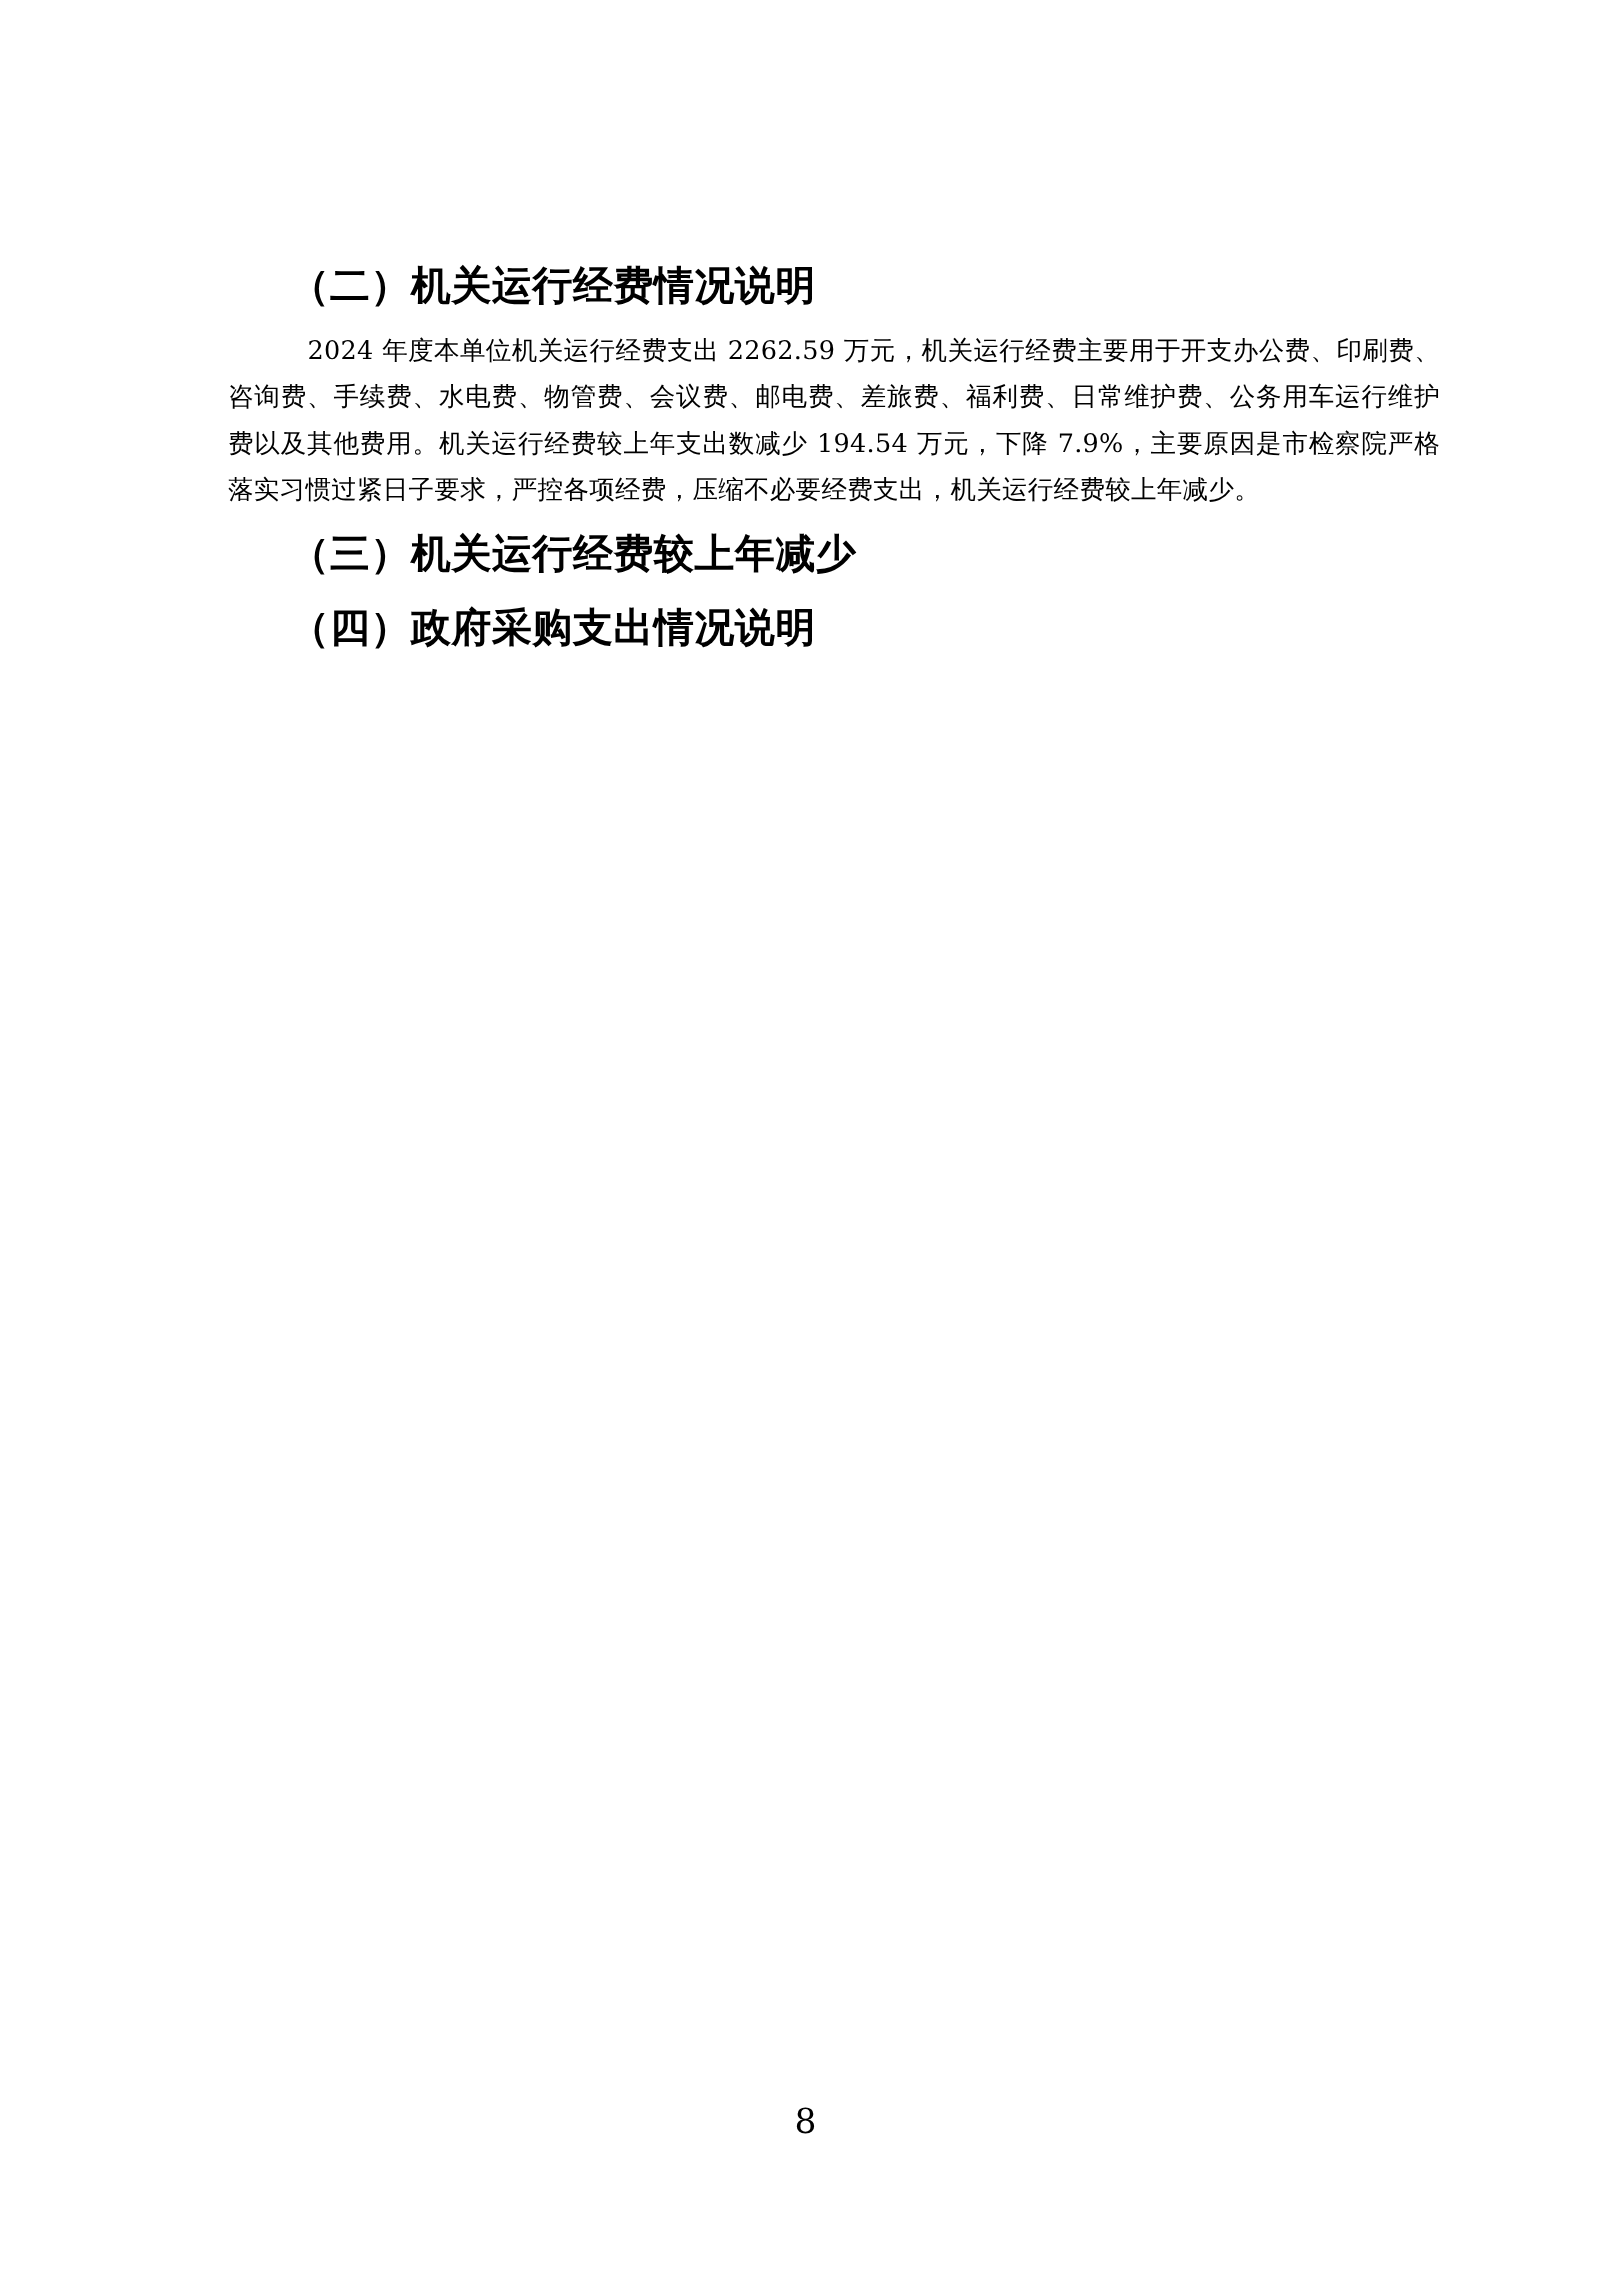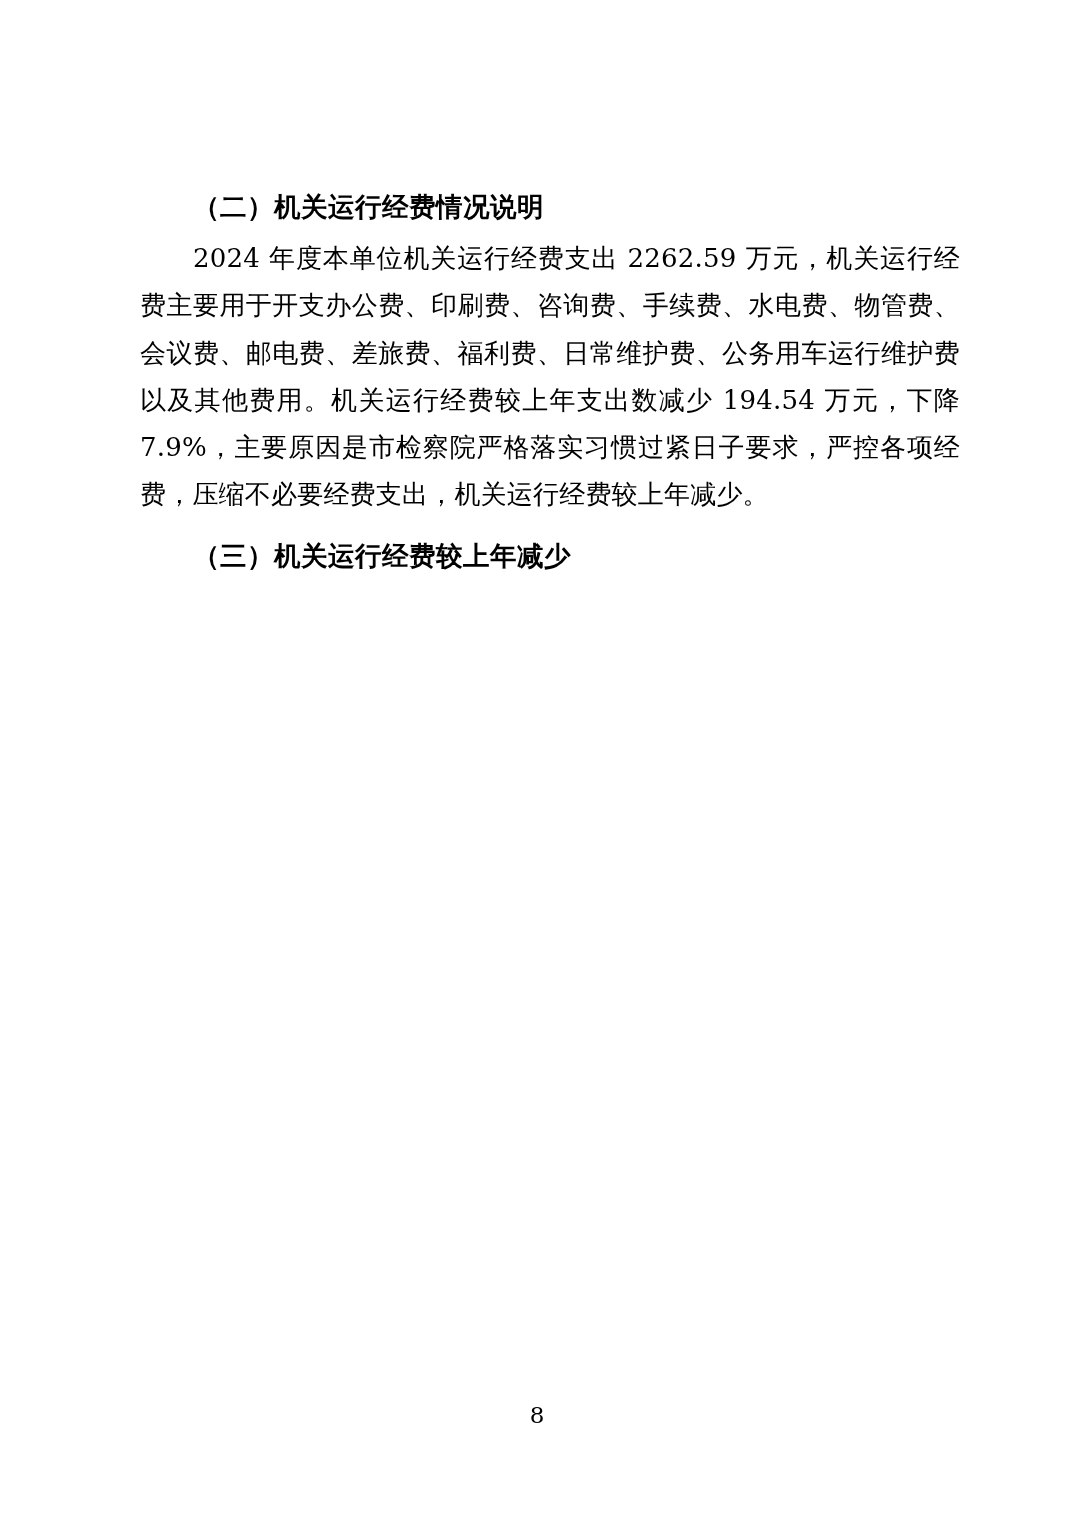--- a/index.html
+++ b/index.html
@@ -25,28 +25,28 @@
     padding: 170px 120px 60px 140px;
   }
   .doc-body {
     width: 820px;
   }
   .heading {
     font-size: 26.5px;
     line-height: 1.62;
     font-weight: 600;
     letter-spacing: 0.5px;
-    margin: 16px 0 6px 0;
+    margin: 0 0 6px 0;
     text-indent: 53px;
     font-family: "DejaVu Serif", "Liberation Serif", serif;
   }
   .para {
-    font-size: 26px;
+    font-size: 17px;
     line-height: 1.82;
-    margin: 0 0 6px 0;
+    margin: 0 0 6px 12px;
     text-indent: 53px;
     text-align: justify;
     text-justify: inter-ideograph;
     letter-spacing: 0.2px;
   }
   .page-number {
     position: absolute;
     left: 0;
     right: 0;
     bottom: 92px;
@@ -59,17 +59,18 @@
 <body>
 
 <div class="page">
   <div class="doc-body">
 
     <h2 class="heading">（二）机关运行经费情况说明</h2>
     <p class="para">2024 年度本单位机关运行经费支出 2262.59 万元，机关运行经费主要用于开支办公费、印刷费、咨询费、手续费、水电费、物管费、会议费、邮电费、差旅费、福利费、日常维护费、公务用车运行维护费以及其他费用。机关运行经费较上年支出数减少 194.54 万元，下降 7.9%，主要原因是市检察院严格落实习惯过紧日子要求，严控各项经费，压缩不必要经费支出，机关运行经费较上年减少。</p>
 
     <h2 class="heading">（三）机关运行经费较上年减少</h2>
 
+    <h2 class="heading">（四）政府采购支出情况说明</h2>
 
   </div>
 
   <div class="page-number">8</div>
 </div>
 
 </body></html>

